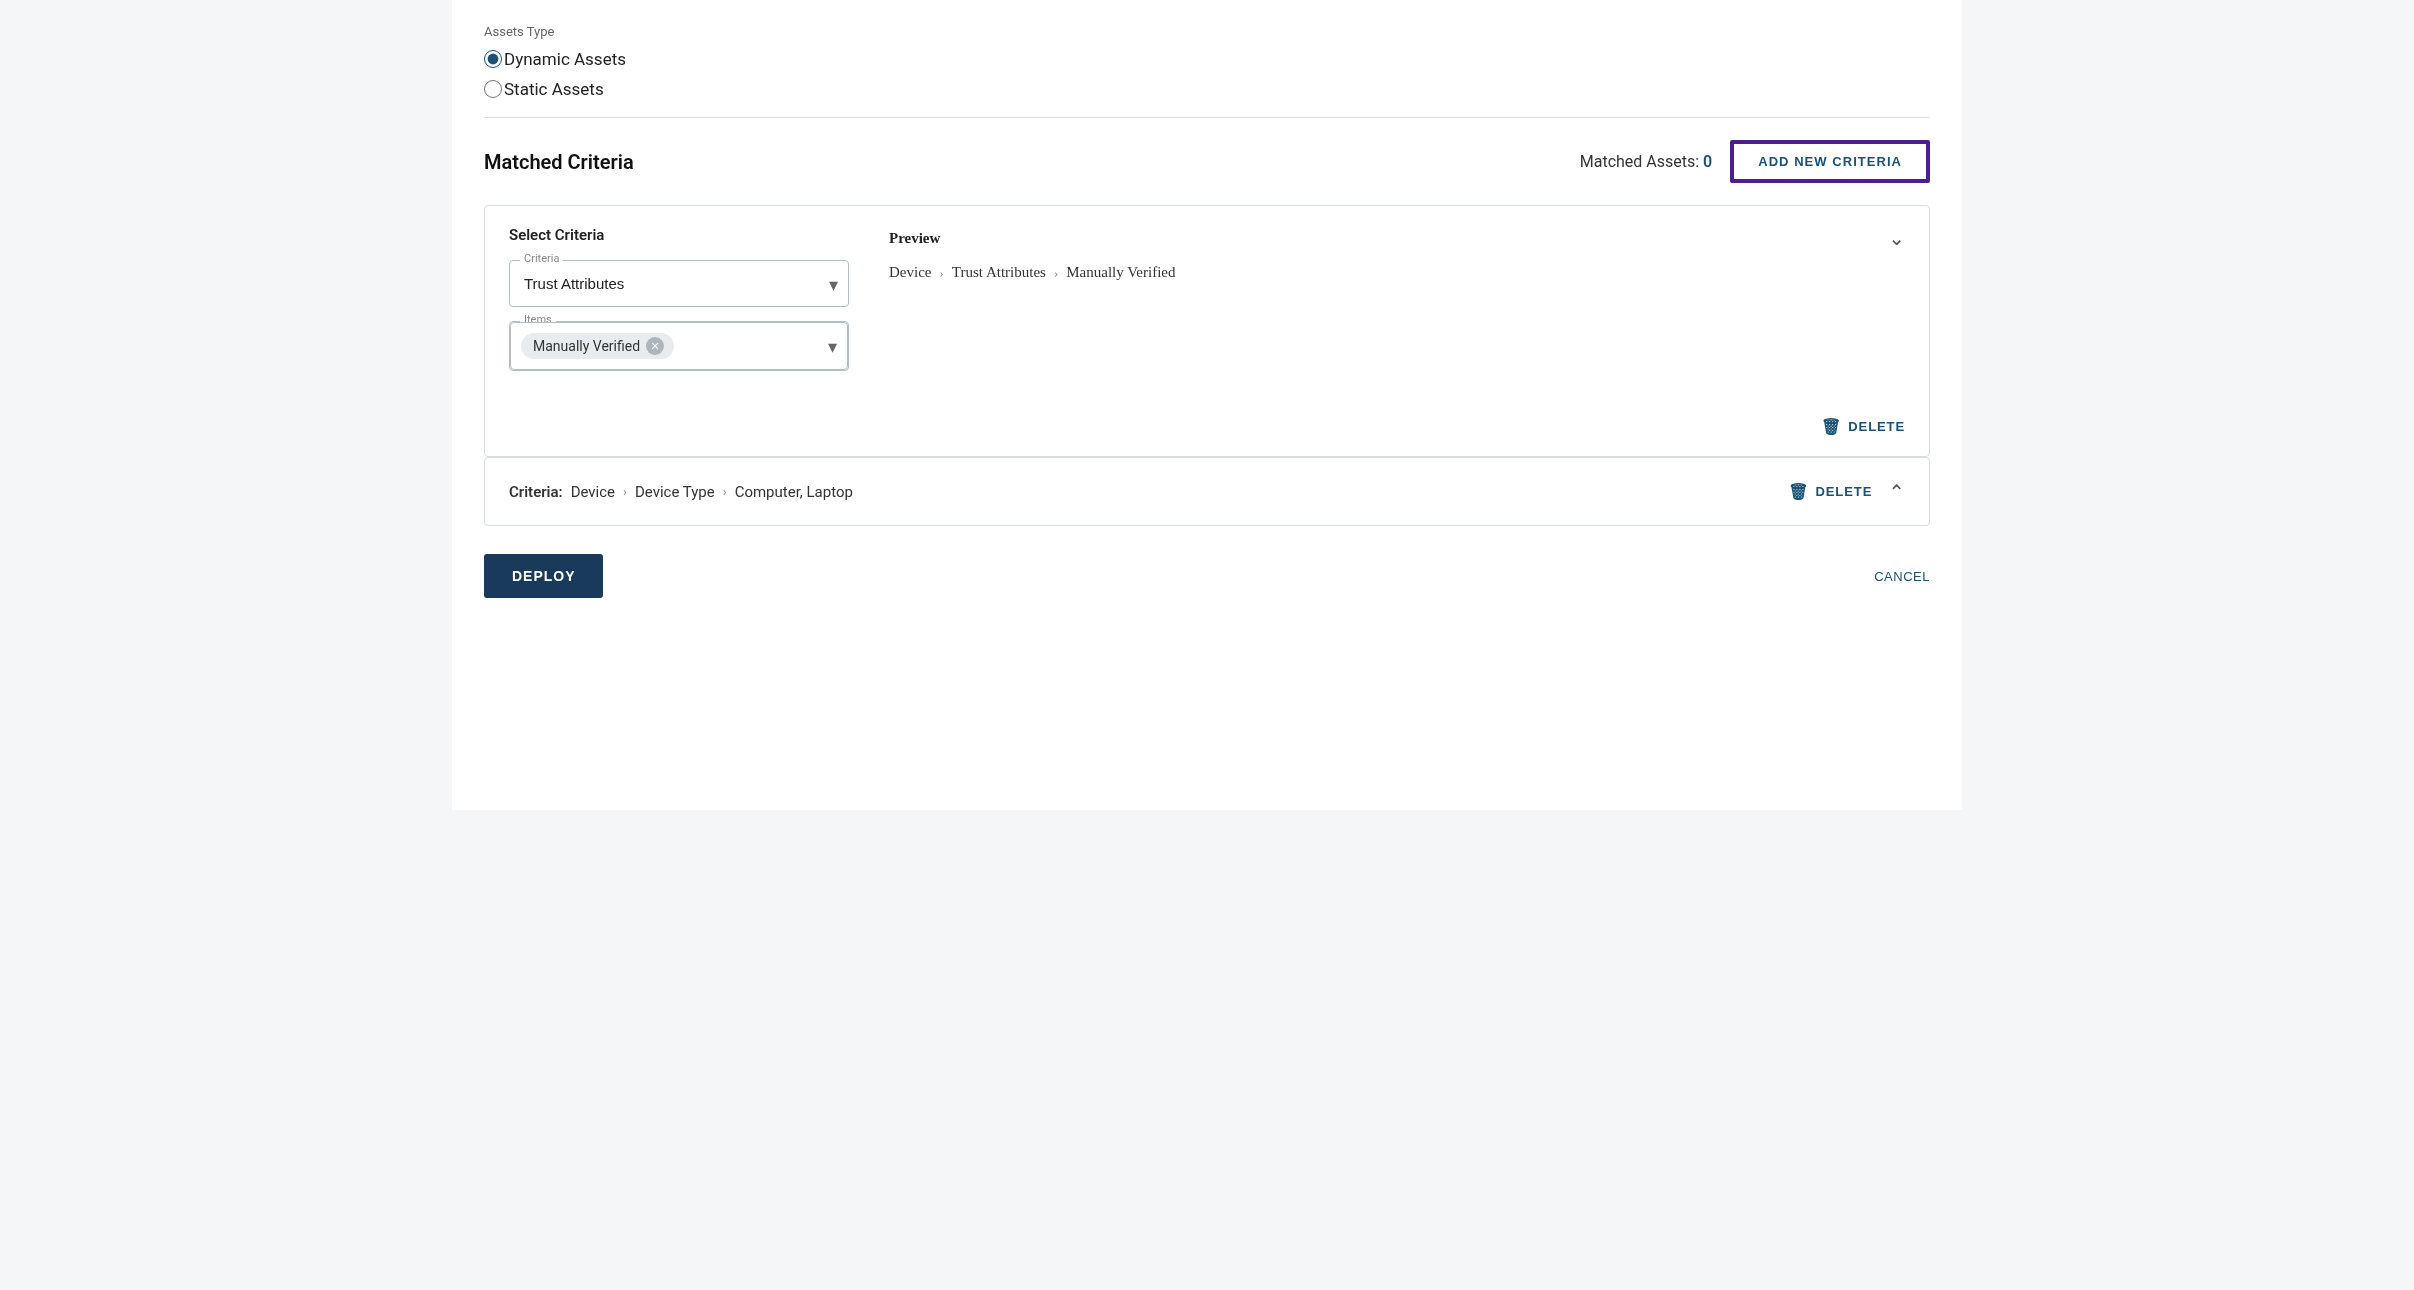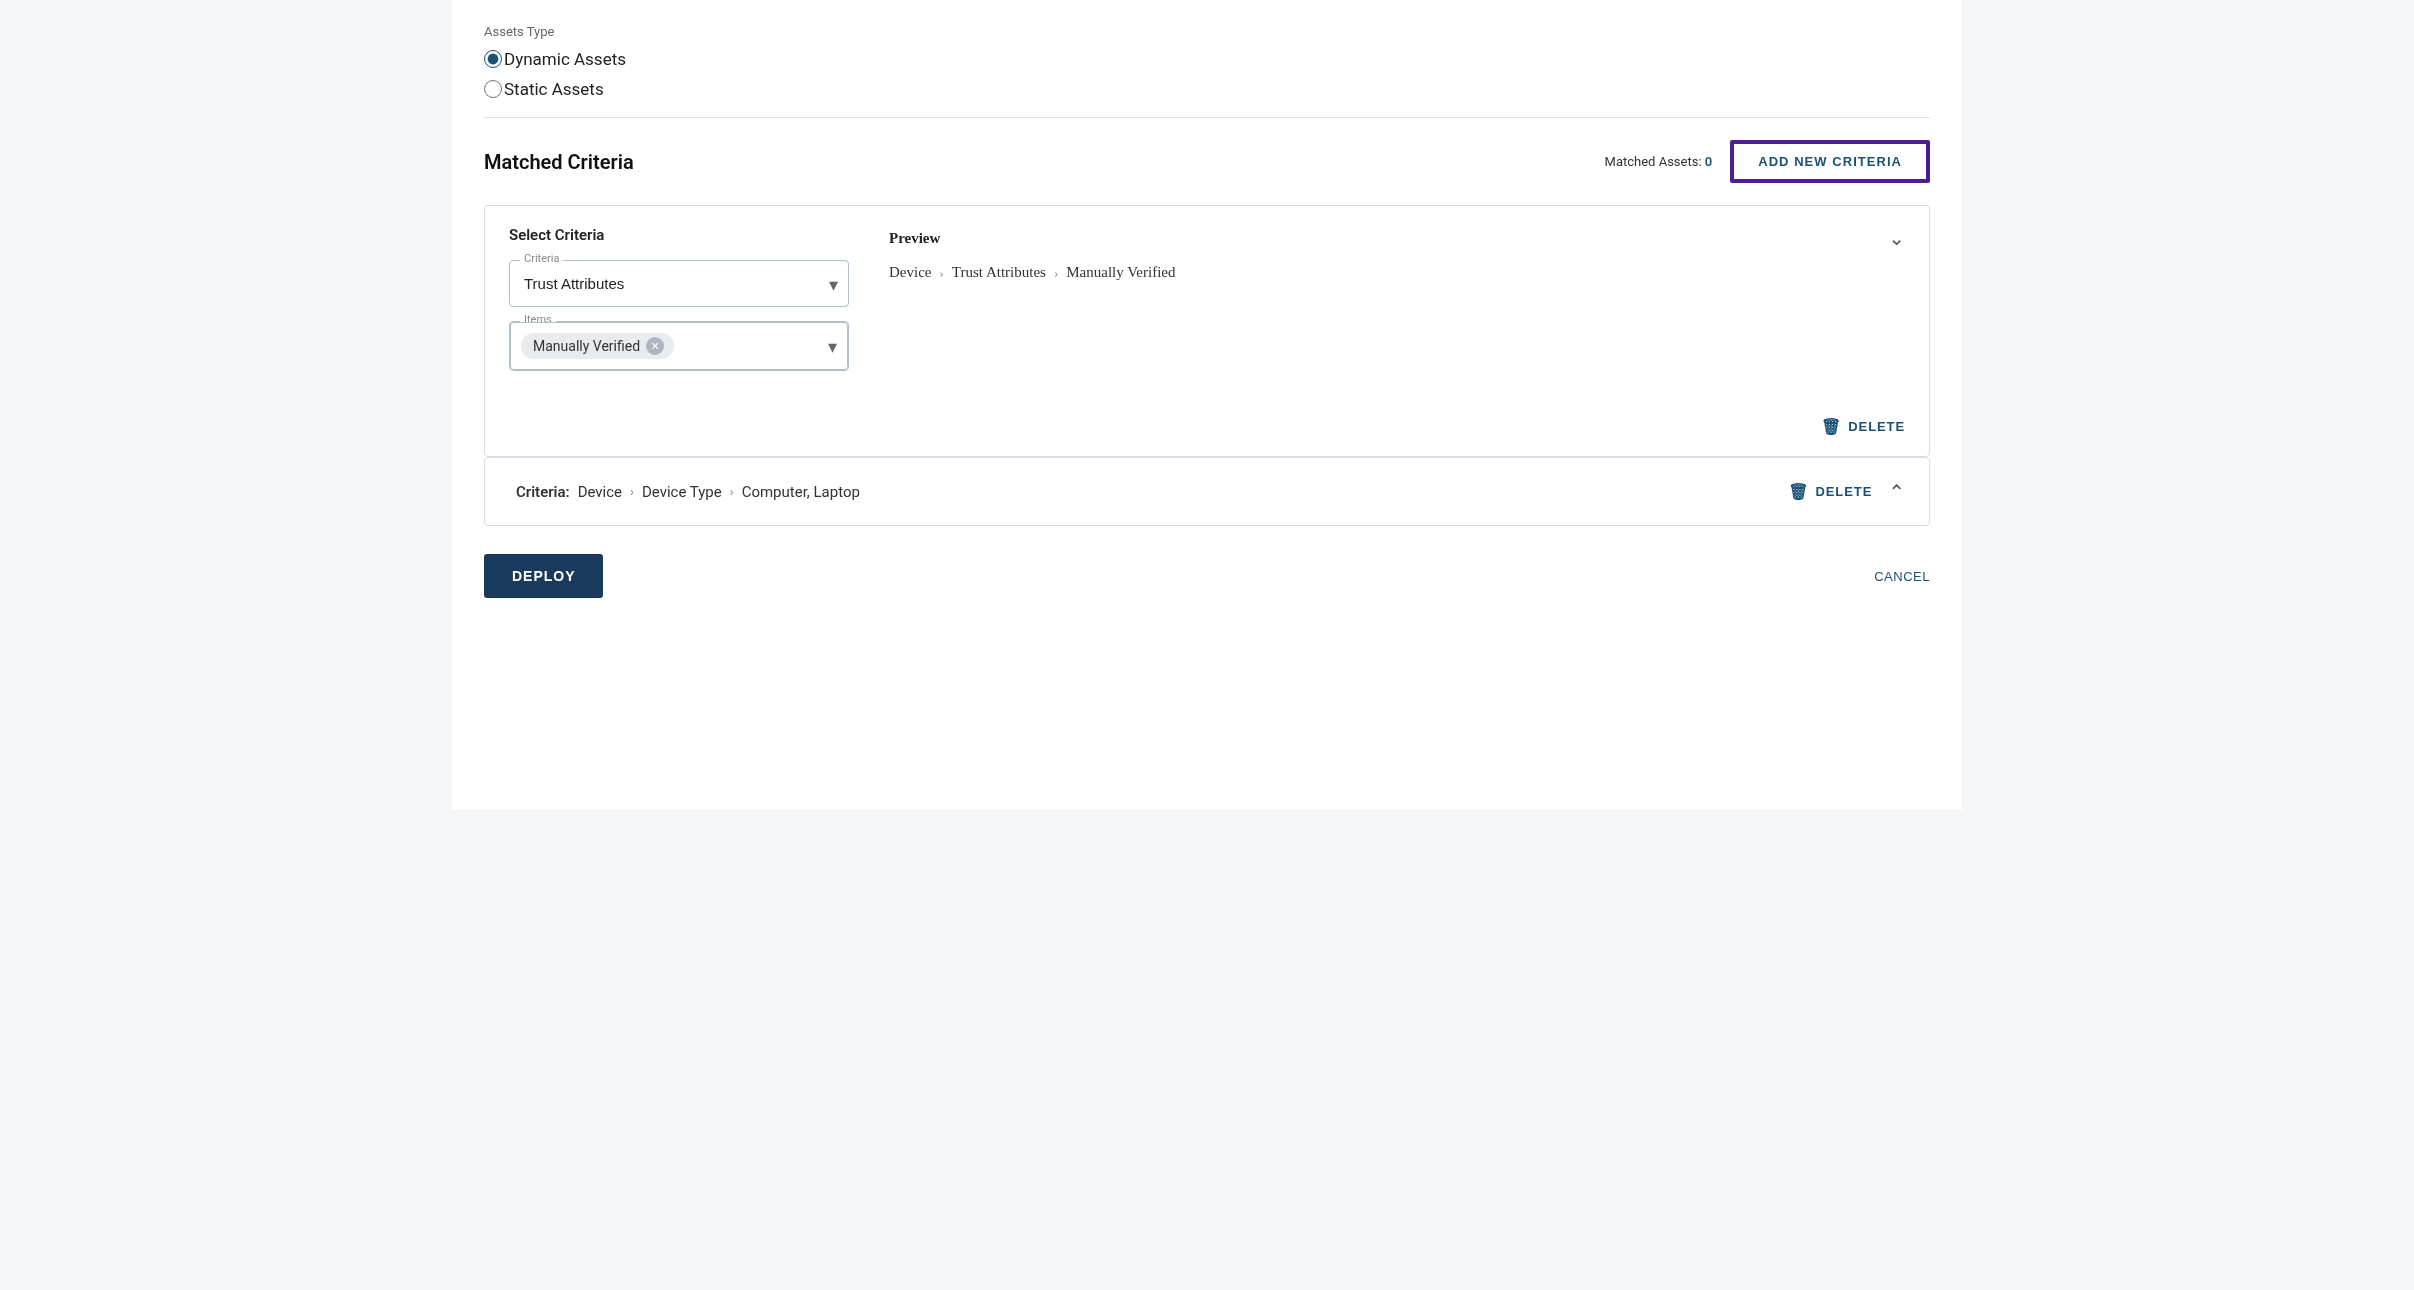--- a/index.html
+++ b/index.html
@@ -65,21 +65,21 @@
       font-size: 20px;
       font-weight: 600;
       color: #111;
     }
     .matched-assets-area {
       display: flex;
       align-items: center;
       gap: 18px;
     }
     .matched-assets-text {
-      font-size: 13px;
+      font-size: 16px;
       color: #333;
     }
     .matched-assets-count {
       color: #1a5276;
       font-weight: 600;
     }
     .add-new-criteria-btn {
       border: 4px solid #4c1d95;
       background: #fff;
       color: #1a5276;
@@ -289,21 +289,20 @@
       align-items: center;
       justify-content: space-between;
       margin-bottom: 28px;
     }
     .criteria-summary-text {
       font-size: 15px;
       color: #333;
       display: flex;
       align-items: center;
       gap: 8px;
-      margin-left: 7px;
     }
     .criteria-summary-label {
       font-weight: 600;
     }
     .criteria-summary-actions {
       display: flex;
       align-items: center;
       gap: 16px;
     }
     .expand-icon {

